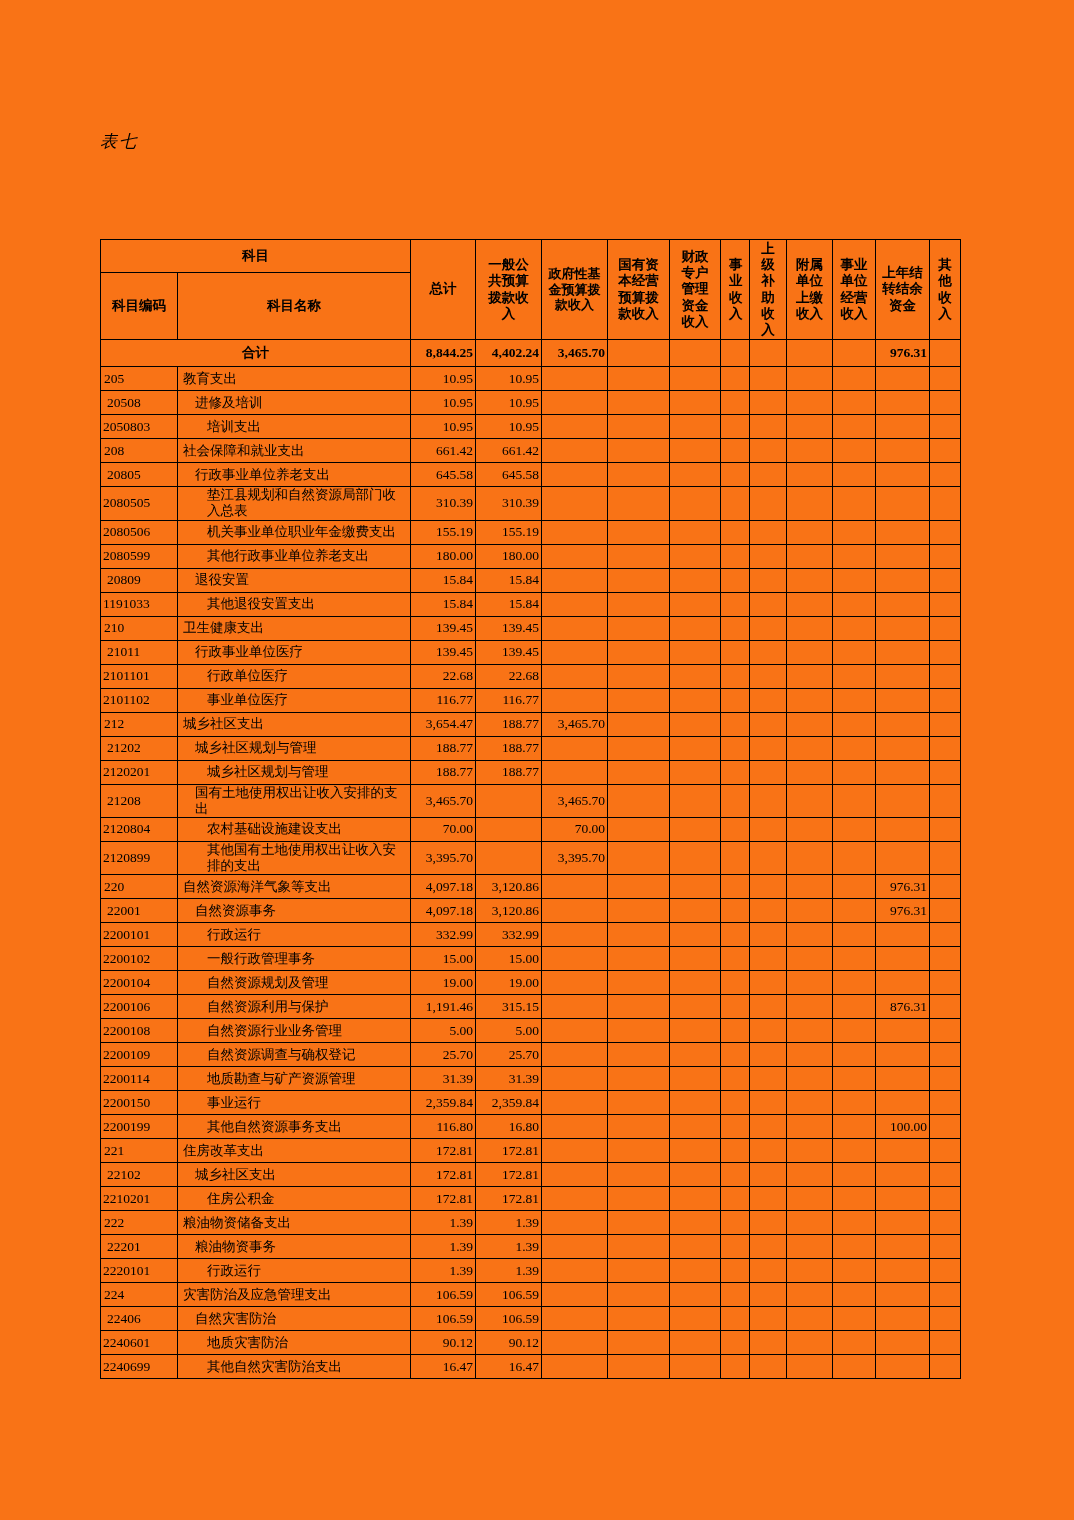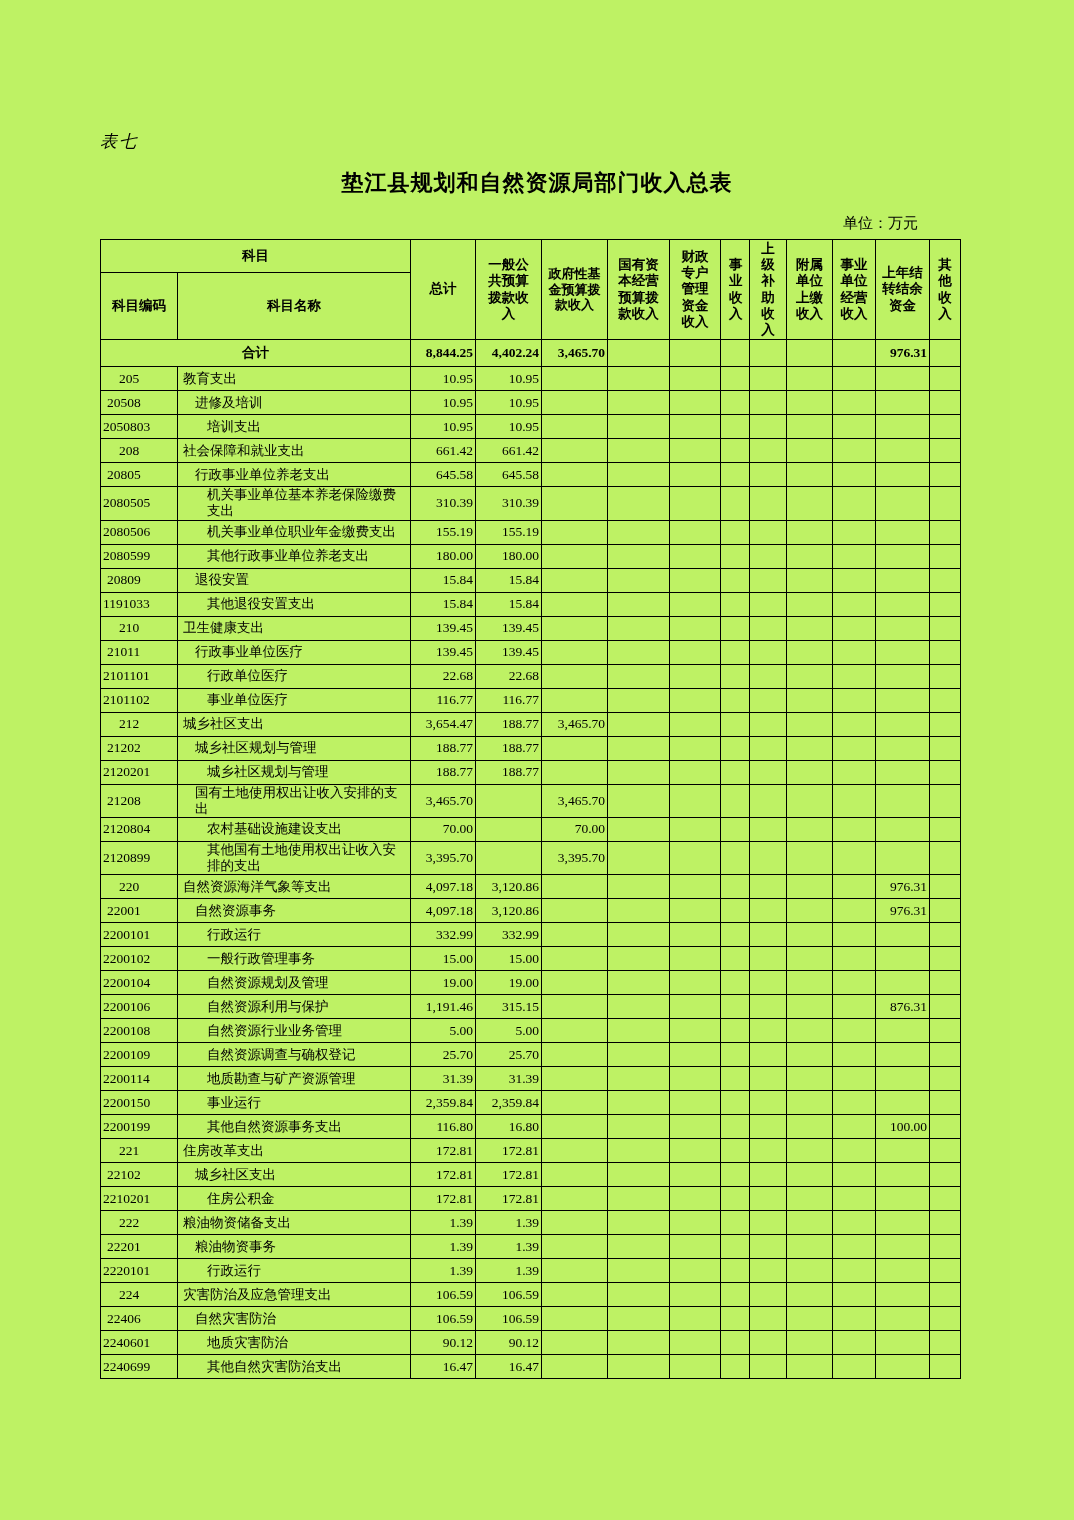--- a/index.html
+++ b/index.html
@@ -1,17 +1,17 @@
 <!DOCTYPE html>
 <html><head>
 <meta charset="utf-8">
 <style>
   html,body { margin:0; padding:0; background:#ffffff; }
   .page {
-    position:relative; width:1074px; height:1520px; background:#bef264;
+    position:relative; width:1074px; height:1520px; background:#f97316;
     font-family:"Liberation Serif","DejaVu Serif",serif; color:#000;
     overflow:hidden;
   }
   .table-label {
     position:absolute; left:100px; top:130px; font-size:17px;
     font-style:italic; letter-spacing:2px;
   }
   .doc-title {
     position:absolute; left:0; top:168px; width:100%; margin:0;
     text-align:center; font-size:22px; font-weight:bold; letter-spacing:1px;
@@ -35,34 +35,32 @@
   .h-pad7  { padding:1px 7px !important; }   
   .h-small { font-size:13px; padding:1px 6px !important; } 
   .h-pad5  { padding:1px 5px !important; }   
   .h-pad8  { padding:1px 8px !important; }   
   .income td { height:23px; }
   .num { text-align:right; padding-right:3px; }
   .total-row td { font-weight:bold; height:26px; }
   .total-label { text-align:center; }
   .code { text-align:left; }
   .name { text-align:left; }
-  .lvl1 .code { padding-left:18px; }  .lvl1 .name { padding-left:5px; }
+  .lvl1 .code { padding-left:3px; }  .lvl1 .name { padding-left:5px; }
   .lvl2 .code { padding-left:6px; } .lvl2 .name { padding-left:17px; }
   .lvl3 .code { } .lvl3 .name { padding-left:29px; }
 </style>
 </head>
 <body>
 
 <div class="page">
 
   <div class="table-label">表七</div>
 
-  <h1 class="doc-title">垫江县规划和自然资源局部门收入总表</h1>
 
-  <div class="unit-line">单位：万元</div>
 
   <table class="income">
     <colgroup>
       <col style="width:77px">
         <col style="width:233px">
         <col style="width:65px">
       <col style="width:66px">
         <col style="width:66px">
         <col style="width:62px">
       <col style="width:51px">
@@ -178,21 +176,21 @@
           <td class="num"></td>
           <td class="num"></td>
           <td class="num"></td>
           <td class="num"></td>
           <td class="num"></td>
           <td class="num"></td>
           <td class="num"></td>
         </tr>
         <tr class="lvl3">
           <td class="code">2080505</td>
-          <td class="name">机关事业单位基本养老保险缴费支出</td>
+          <td class="name">垫江县规划和自然资源局部门收入总表</td>
           <td class="num">310.39</td>
           <td class="num">310.39</td>
           <td class="num"></td>
           <td class="num"></td>
           <td class="num"></td>
           <td class="num"></td>
           <td class="num"></td>
           <td class="num"></td>
           <td class="num"></td>
           <td class="num"></td>

